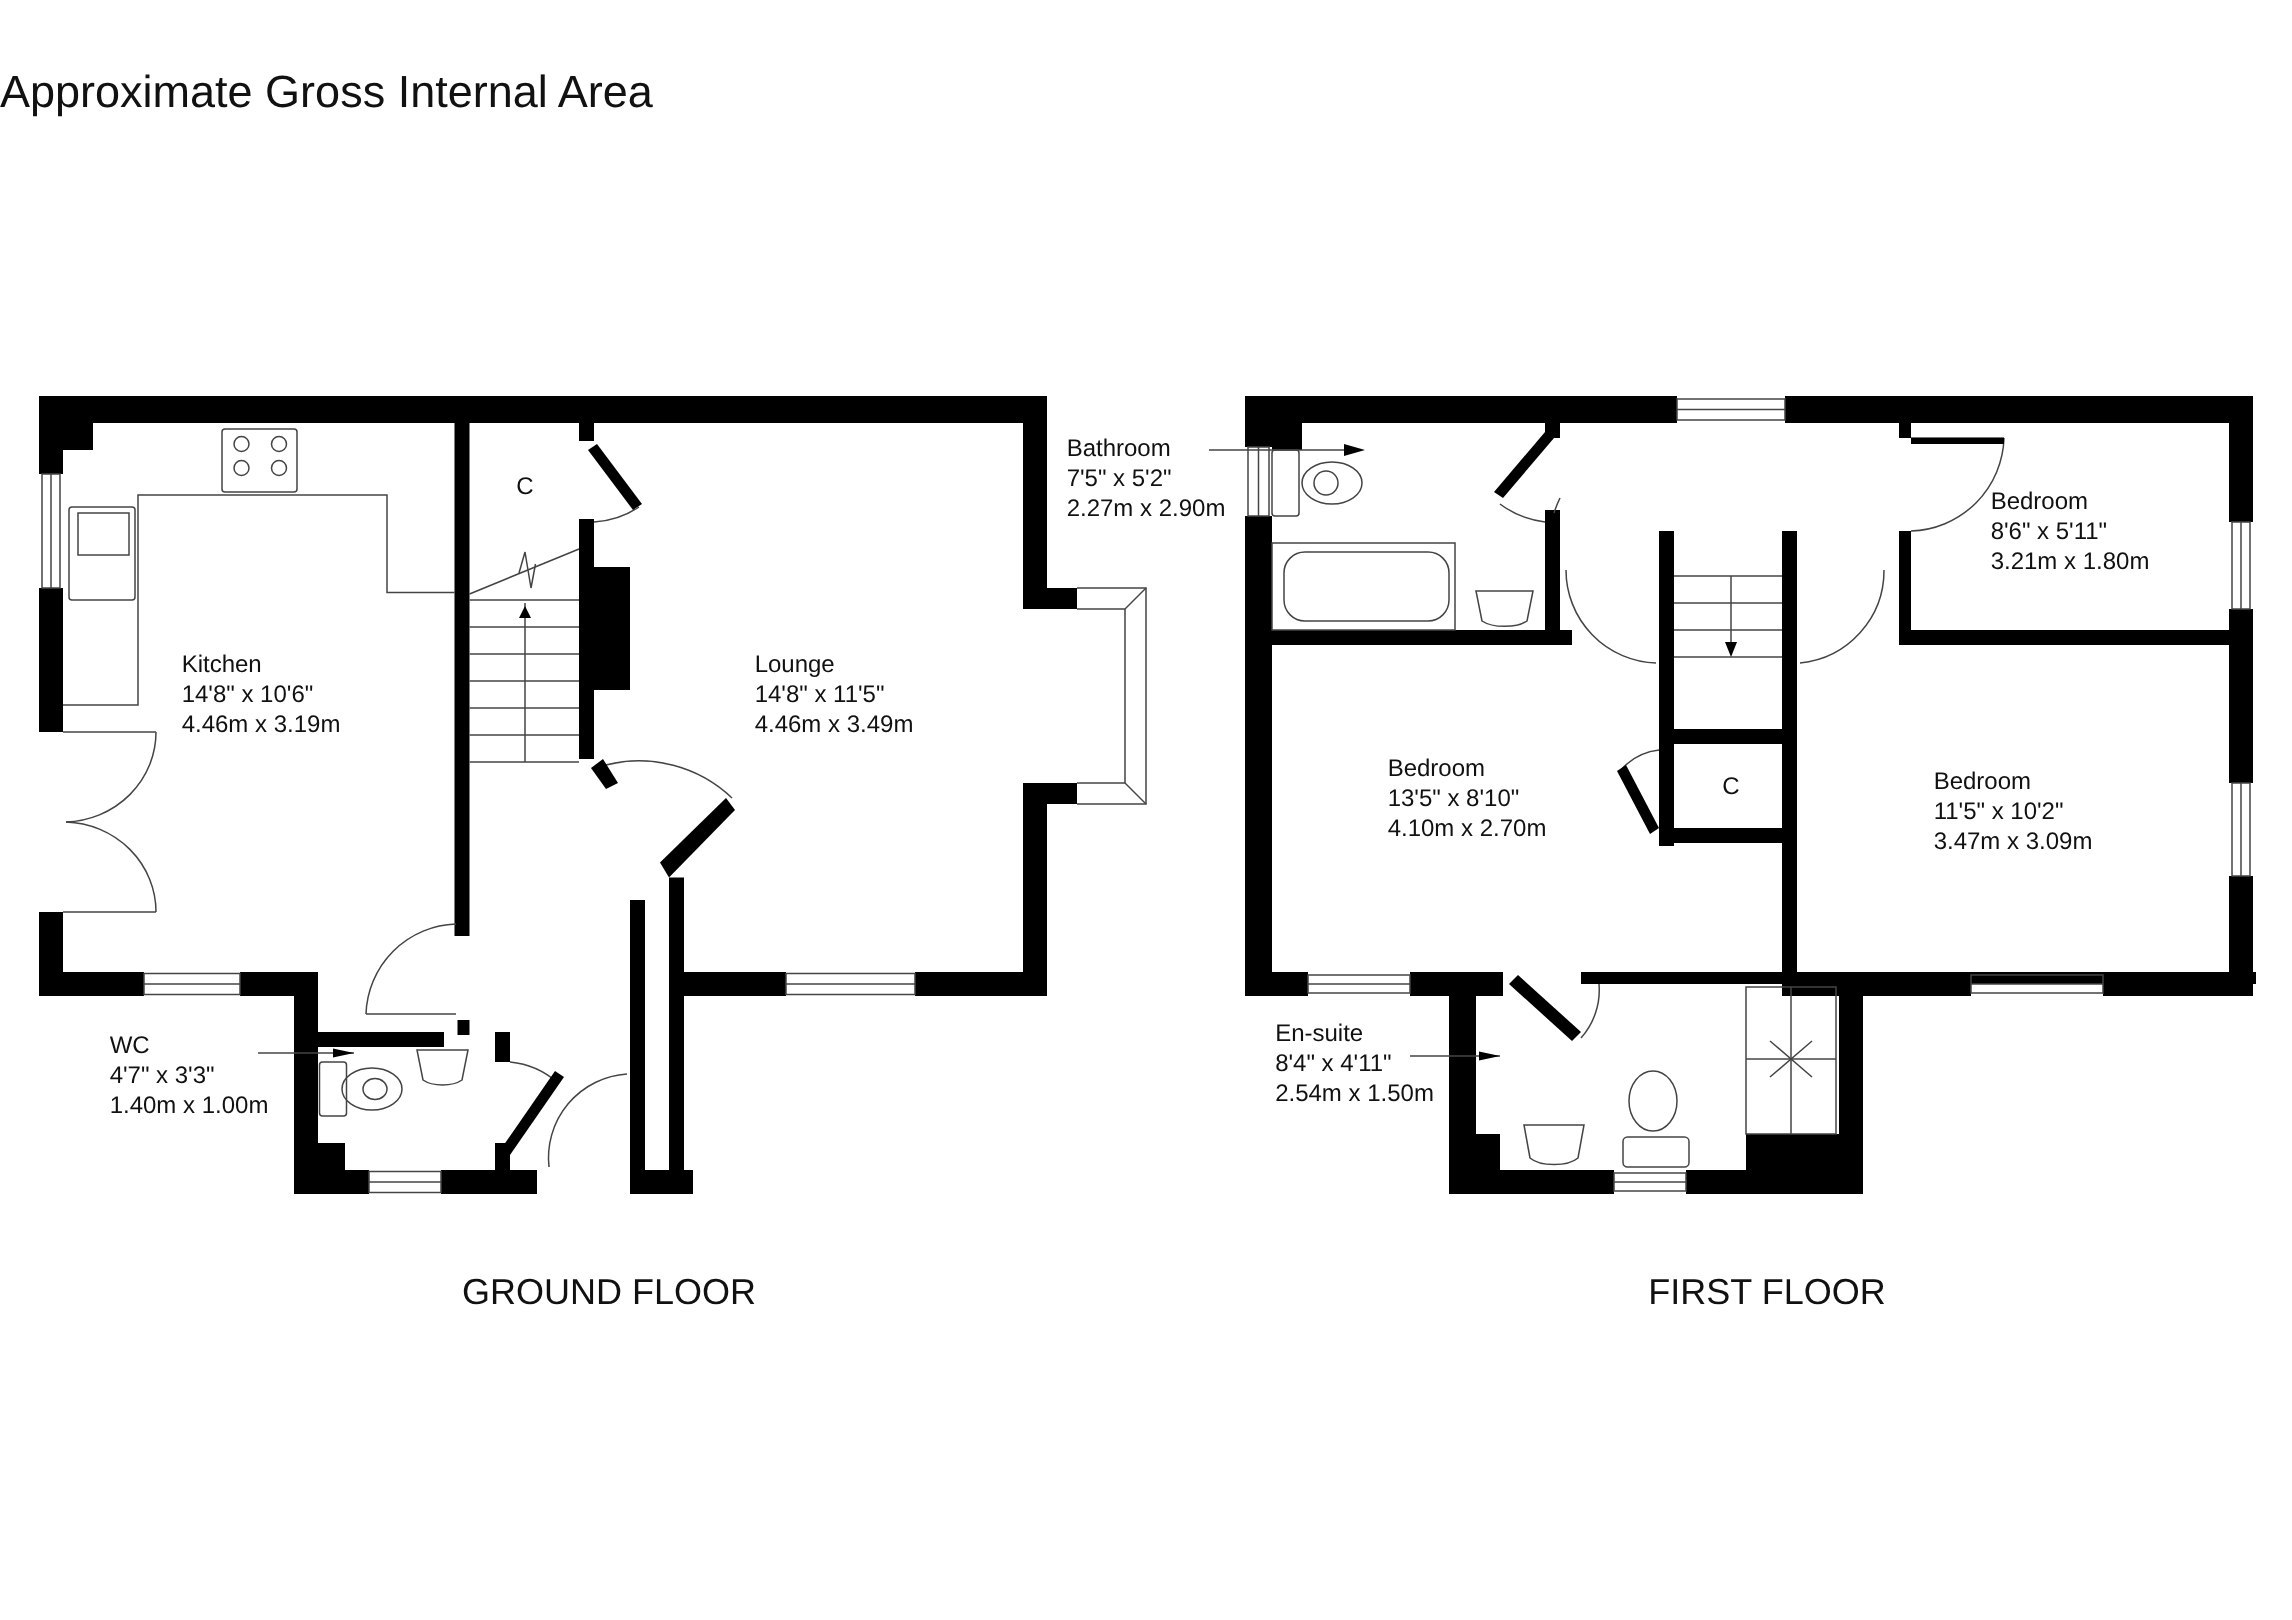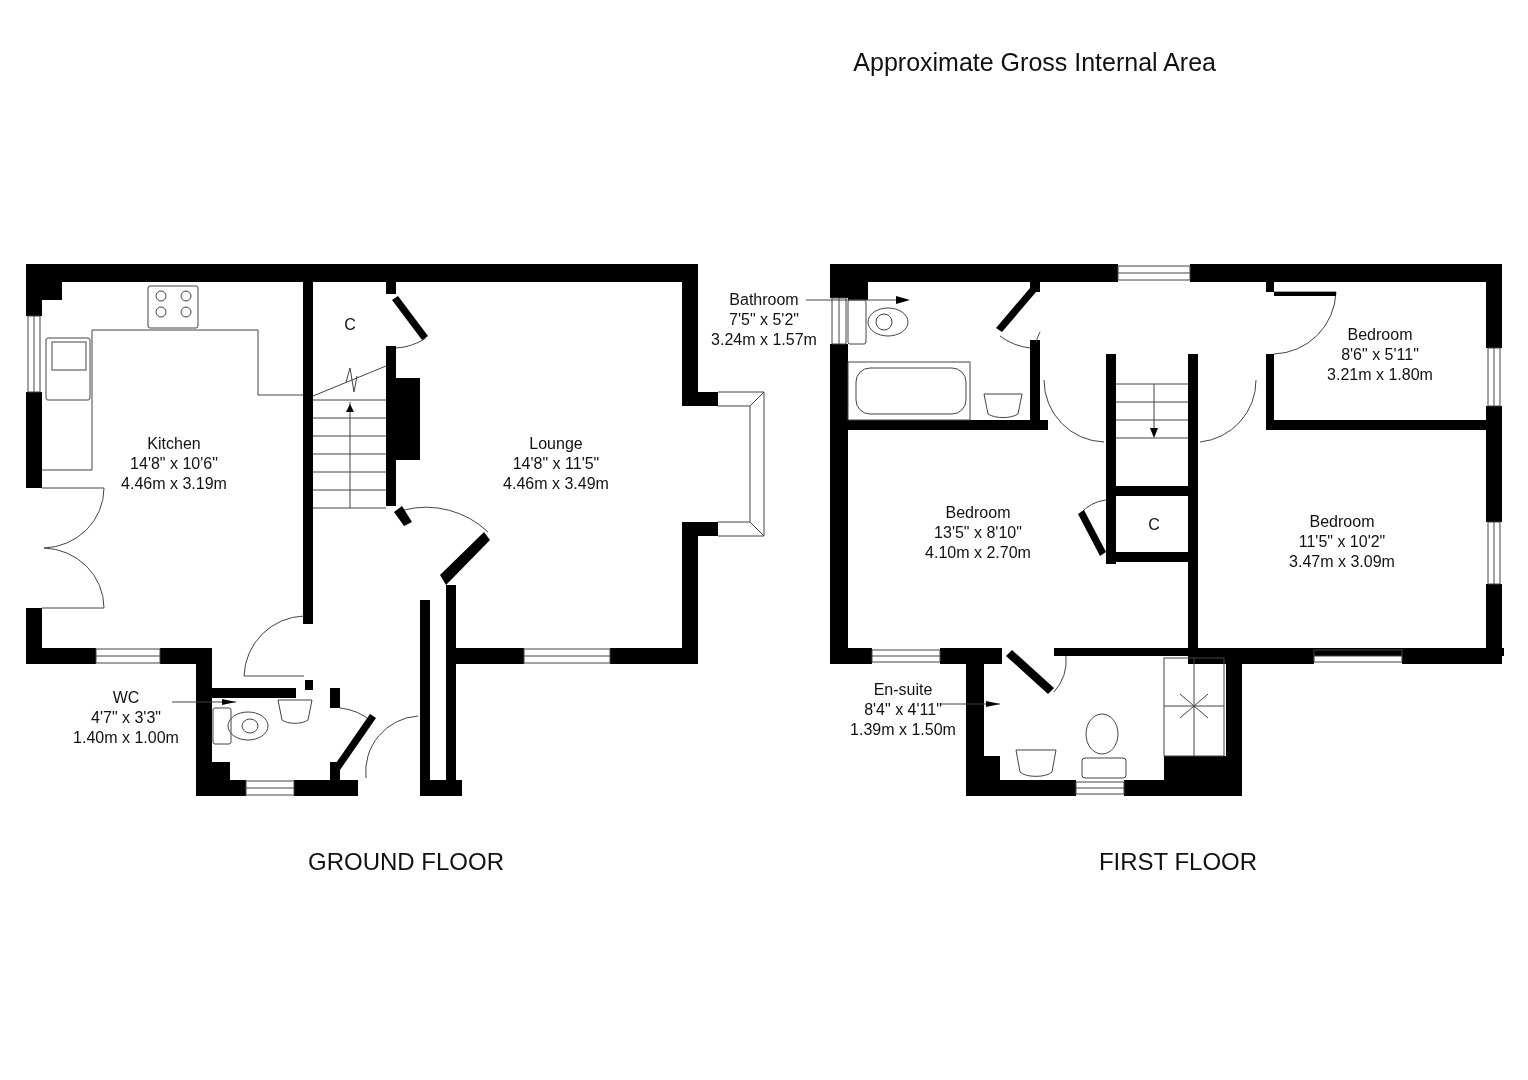--- a/index.html
+++ b/index.html
@@ -1,21 +1,21 @@
 <!DOCTYPE html>
 <html><head>
 <meta charset="utf-8">
 <style>
   html, body { margin:0; padding:0; background:#ffffff; }
   body { width:1528px; height:1080px; position:relative; overflow:hidden;
          font-family:"Liberation Sans", "DejaVu Sans", sans-serif; color:#111; }
-  .title { position:absolute; left:0; width:1216px; top:46px; text-align:right;
-           font-size:25px; line-height:32px; }
+  .title { position:absolute; left:0; width:1216px; top:46px; text-align:left;
+           font-size:30px; line-height:32px; }
   .plan { position:absolute; left:0; top:0; }
-  .label { position:absolute; text-align:center; font-size:16px; line-height:20px;
+  .label { position:absolute; text-align:left; font-size:16px; line-height:20px;
            transform:translateX(-50%); white-space:nowrap; }
   .floor-name { position:absolute; font-size:24px; top:848px; transform:translateX(-50%); white-space:nowrap;margin-left:12px; }
 </style>
 </head>
 <body>
 
 <div class="title">
   <div>Approximate Gross Internal Area</div>
 </div>
 
@@ -236,40 +236,40 @@
   <div>4'7" x 3'3"</div>
   <div>1.40m x 1.00m</div>
 </div>
 <div class="label" style="left:350px; top:315px;">
   <div>C</div>
 </div>
 
 <div class="label" style="left:764px; top:290px;">
   <div>Bathroom</div>
   <div>7'5" x 5'2"</div>
-  <div>3.24m x 1.57m</div>
+  <div>2.27m x 2.90m</div>
 </div>
 <div class="label" style="left:1380px; top:325px;">
   <div>Bedroom</div>
   <div>8'6" x 5'11"</div>
   <div>3.21m x 1.80m</div>
 </div>
 <div class="label" style="left:978px; top:503px;">
   <div>Bedroom</div>
   <div>13'5" x 8'10"</div>
   <div>4.10m x 2.70m</div>
 </div>
 <div class="label" style="left:1342px; top:512px;">
   <div>Bedroom</div>
   <div>11'5" x 10'2"</div>
   <div>3.47m x 3.09m</div>
 </div>
 <div class="label" style="left:903px; top:680px;">
   <div>En-suite</div>
   <div>8'4" x 4'11"</div>
-  <div>1.39m x 1.50m</div>
+  <div>2.54m x 1.50m</div>
 </div>
 <div class="label" style="left:1154px; top:515px;">
   <div>C</div>
 </div>
 
 <div class="floor-name" style="left:394px;">GROUND FLOOR</div>
 <div class="floor-name" style="left:1166px;">FIRST FLOOR</div>
 
 </body></html>

